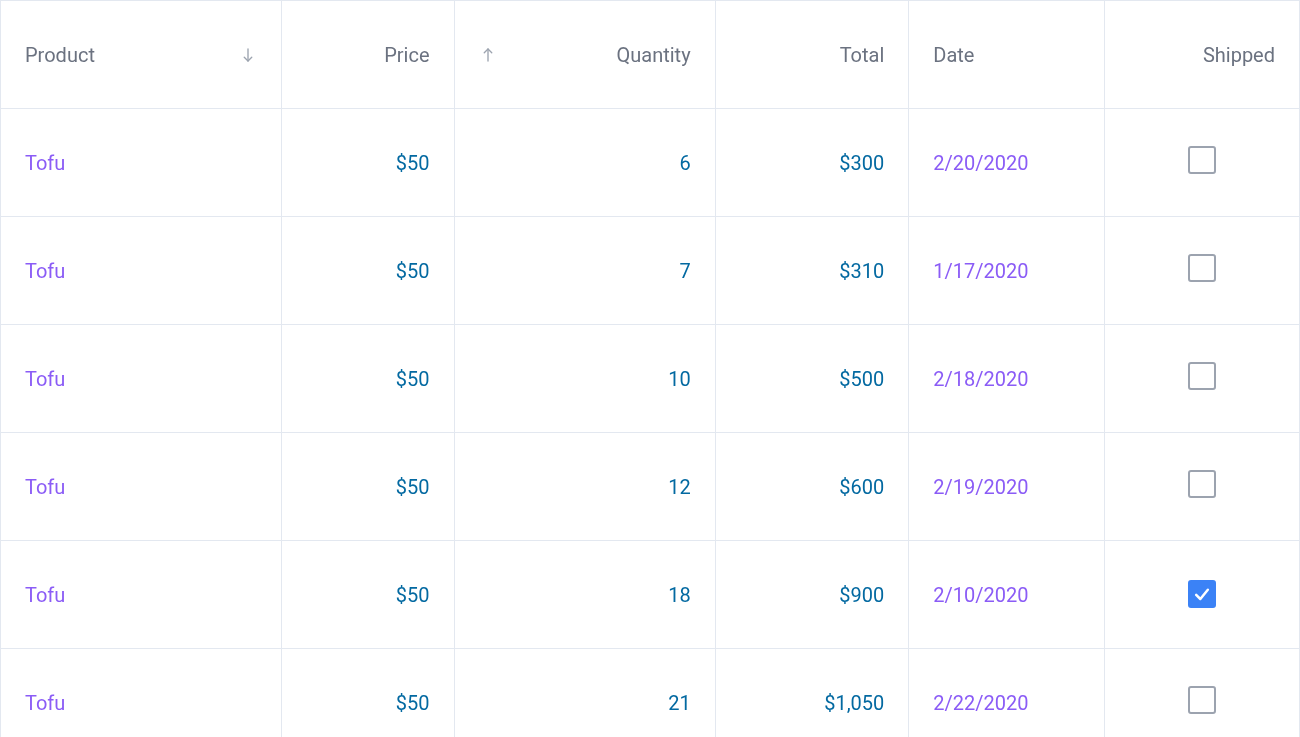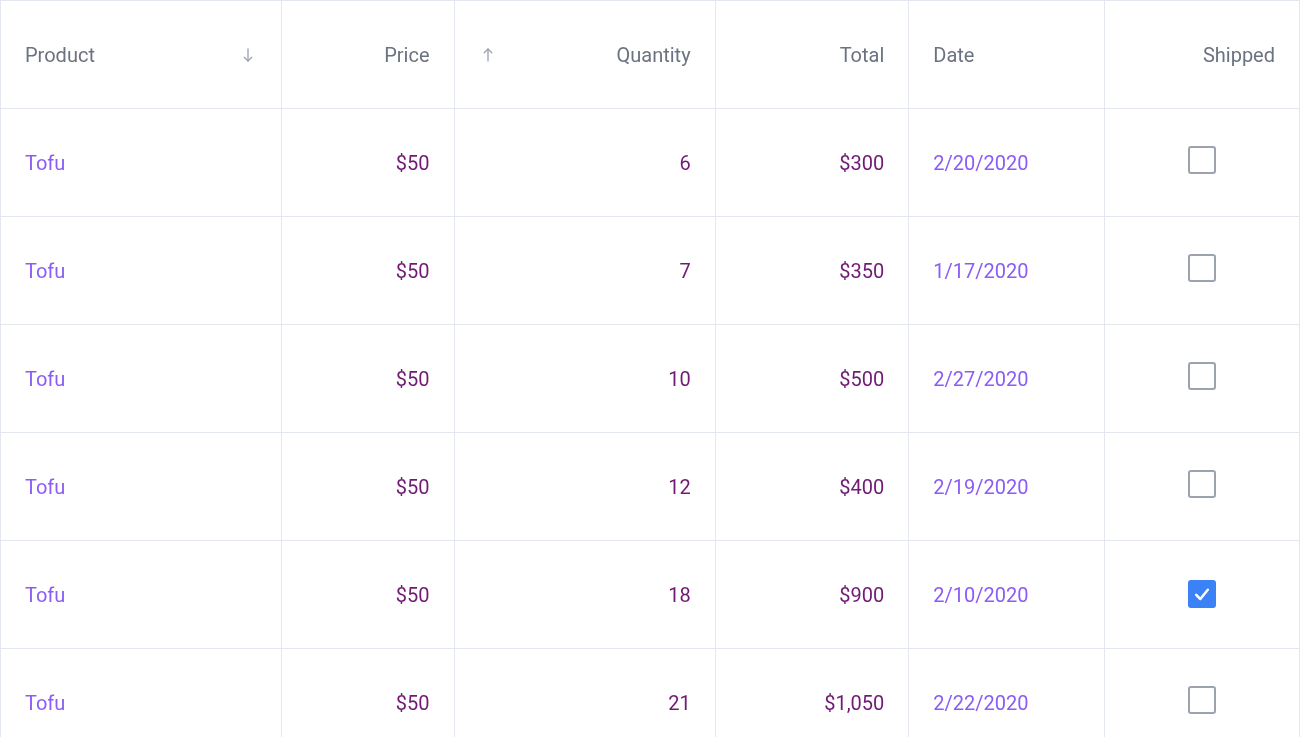--- a/index.html
+++ b/index.html
@@ -39,21 +39,21 @@
       justify-content: flex-end;
       text-align: right;
     }
     .col-product { width: 290px; }
     .col-price { width: 178px; }
     .col-quantity { width: 268px; }
     .col-total { width: 200px; }
     .col-date { width: 200px; }
     .col-shipped { width: 200px; }
 
-    .cell-right { text-align: right; color: #701a75; }
+    .cell-right { text-align: right; color: #0369a1; }
     .cell-left { text-align: left; color: #8b5cf6; }
     .cell-center { text-align: center; }
 
     .sort-icon {
       display: inline-flex;
       align-items: center;
       justify-content: center;
       width: 18px;
       height: 18px;
       color: #9ca3af;
@@ -153,37 +153,37 @@
         <td class="cell-right">$50</td>
         <td class="cell-right">6</td>
         <td class="cell-right">$300</td>
         <td class="cell-left">2/20/2020</td>
         <td class="cell-center"><span class="checkbox"></span></td>
       </tr>
       <tr>
         <td class="cell-left">Tofu</td>
         <td class="cell-right">$50</td>
         <td class="cell-right">7</td>
-        <td class="cell-right">$350</td>
+        <td class="cell-right">$310</td>
         <td class="cell-left">1/17/2020</td>
         <td class="cell-center"><span class="checkbox"></span></td>
       </tr>
       <tr>
         <td class="cell-left">Tofu</td>
         <td class="cell-right">$50</td>
         <td class="cell-right">10</td>
         <td class="cell-right">$500</td>
-        <td class="cell-left">2/27/2020</td>
+        <td class="cell-left">2/18/2020</td>
         <td class="cell-center"><span class="checkbox"></span></td>
       </tr>
       <tr>
         <td class="cell-left">Tofu</td>
         <td class="cell-right">$50</td>
         <td class="cell-right">12</td>
-        <td class="cell-right">$400</td>
+        <td class="cell-right">$600</td>
         <td class="cell-left">2/19/2020</td>
         <td class="cell-center"><span class="checkbox"></span></td>
       </tr>
       <tr>
         <td class="cell-left">Tofu</td>
         <td class="cell-right">$50</td>
         <td class="cell-right">18</td>
         <td class="cell-right">$900</td>
         <td class="cell-left">2/10/2020</td>
         <td class="cell-center"><span class="checkbox checked">

